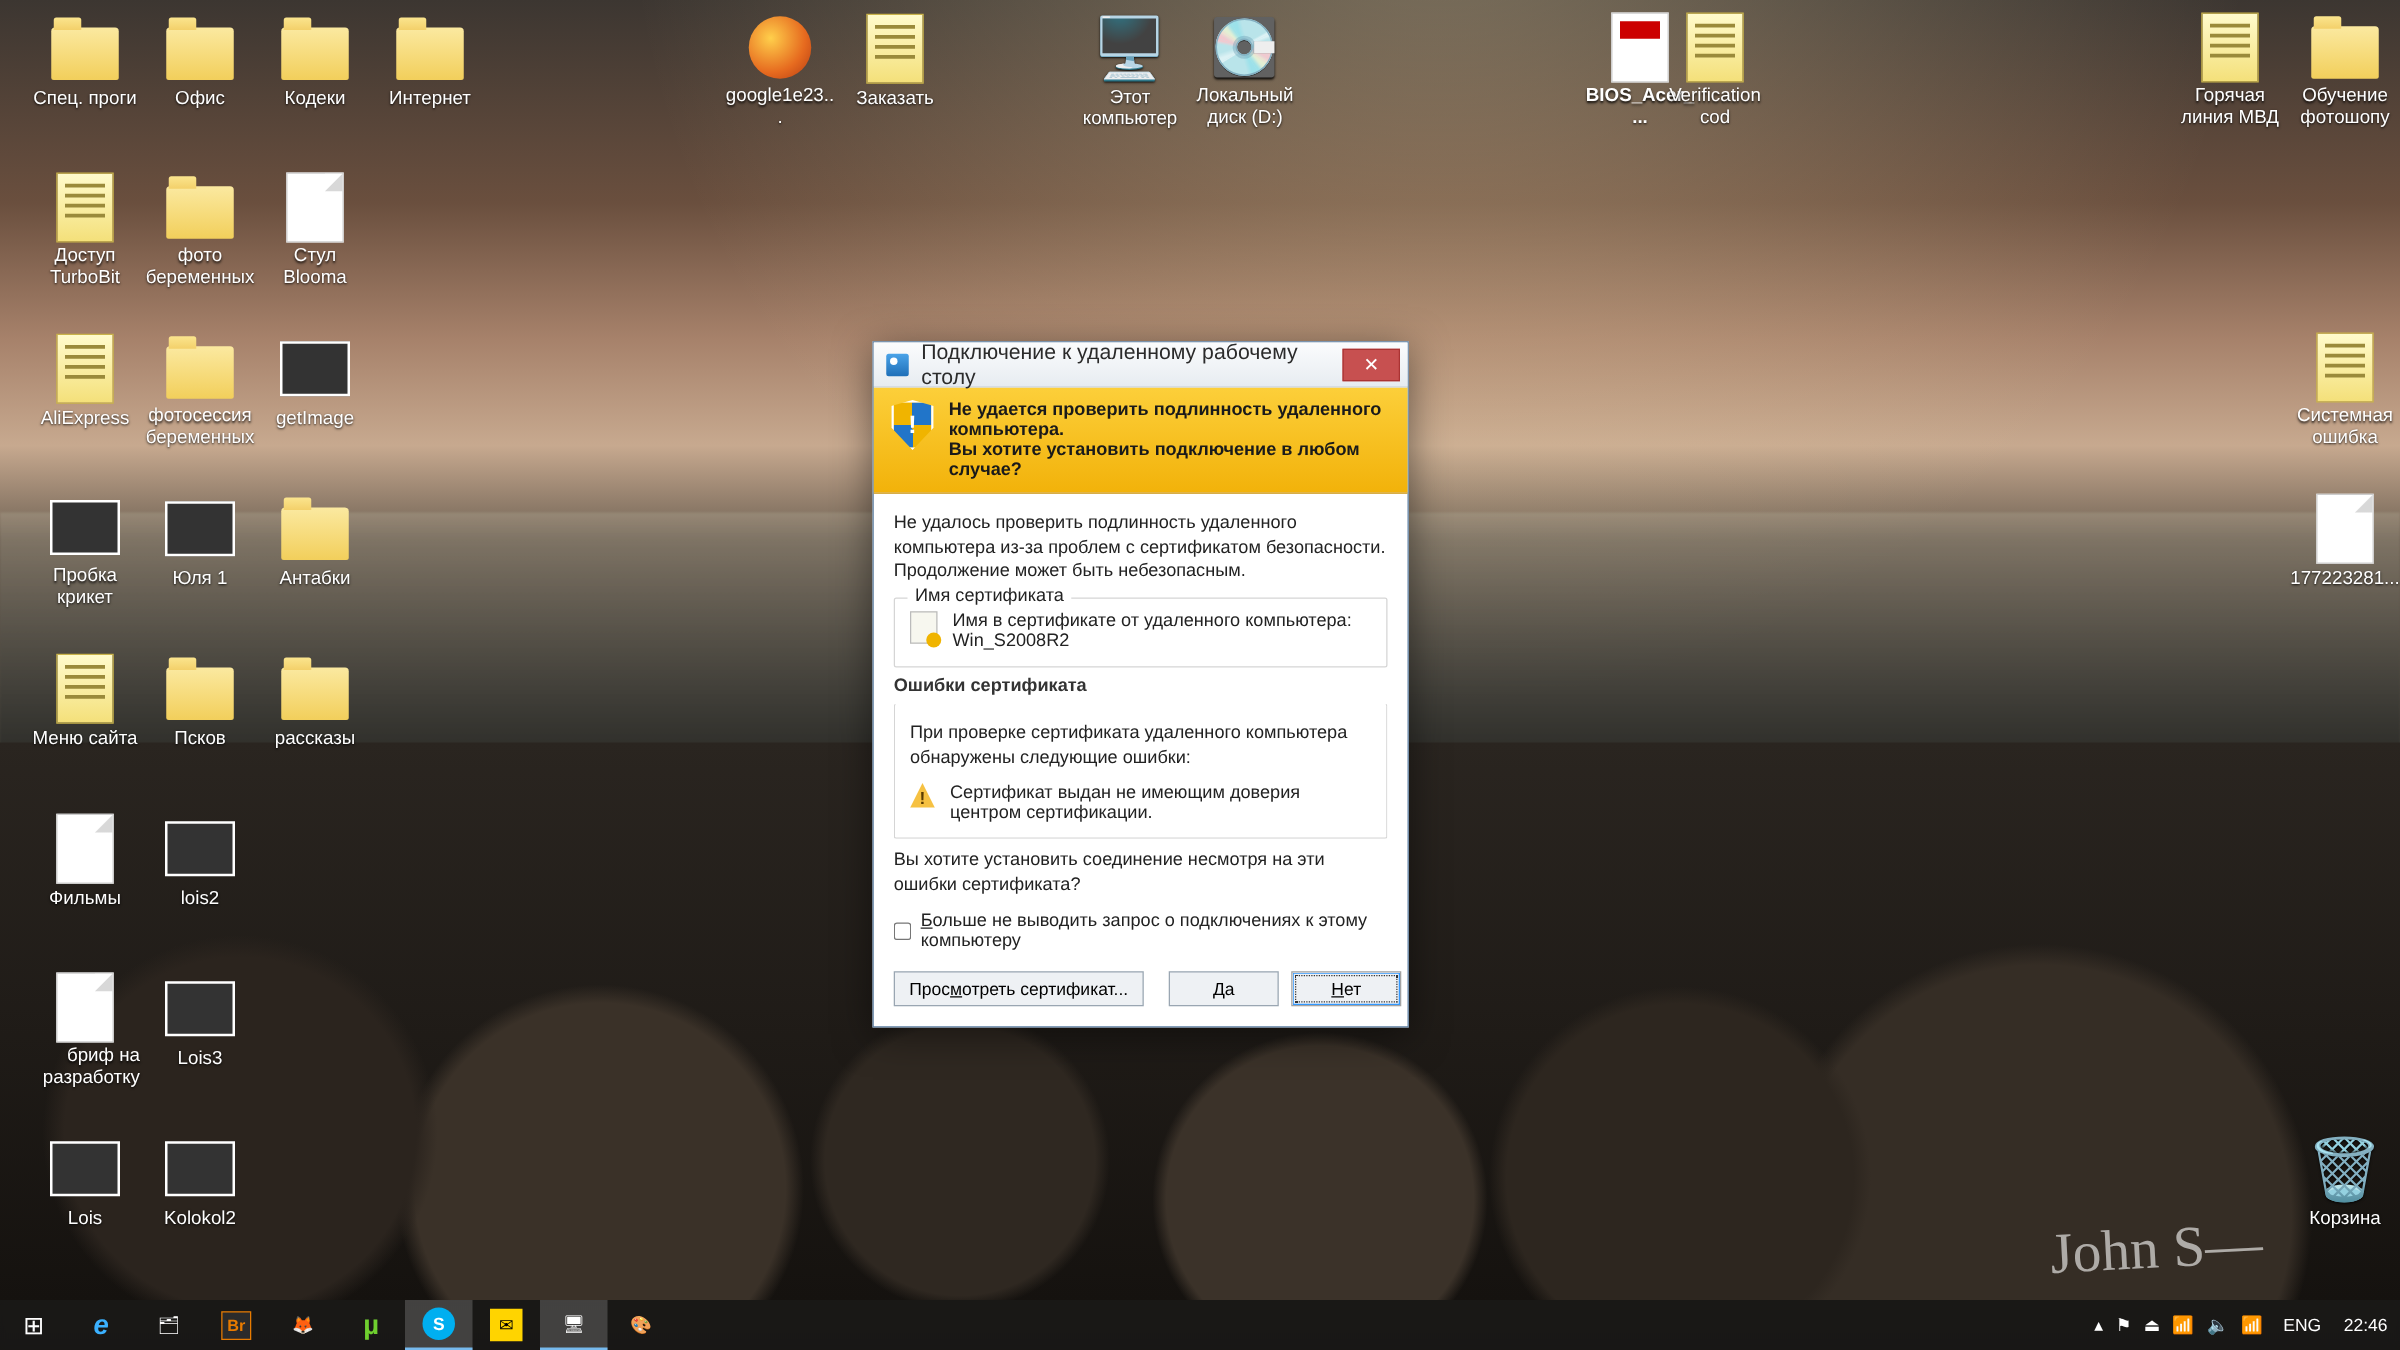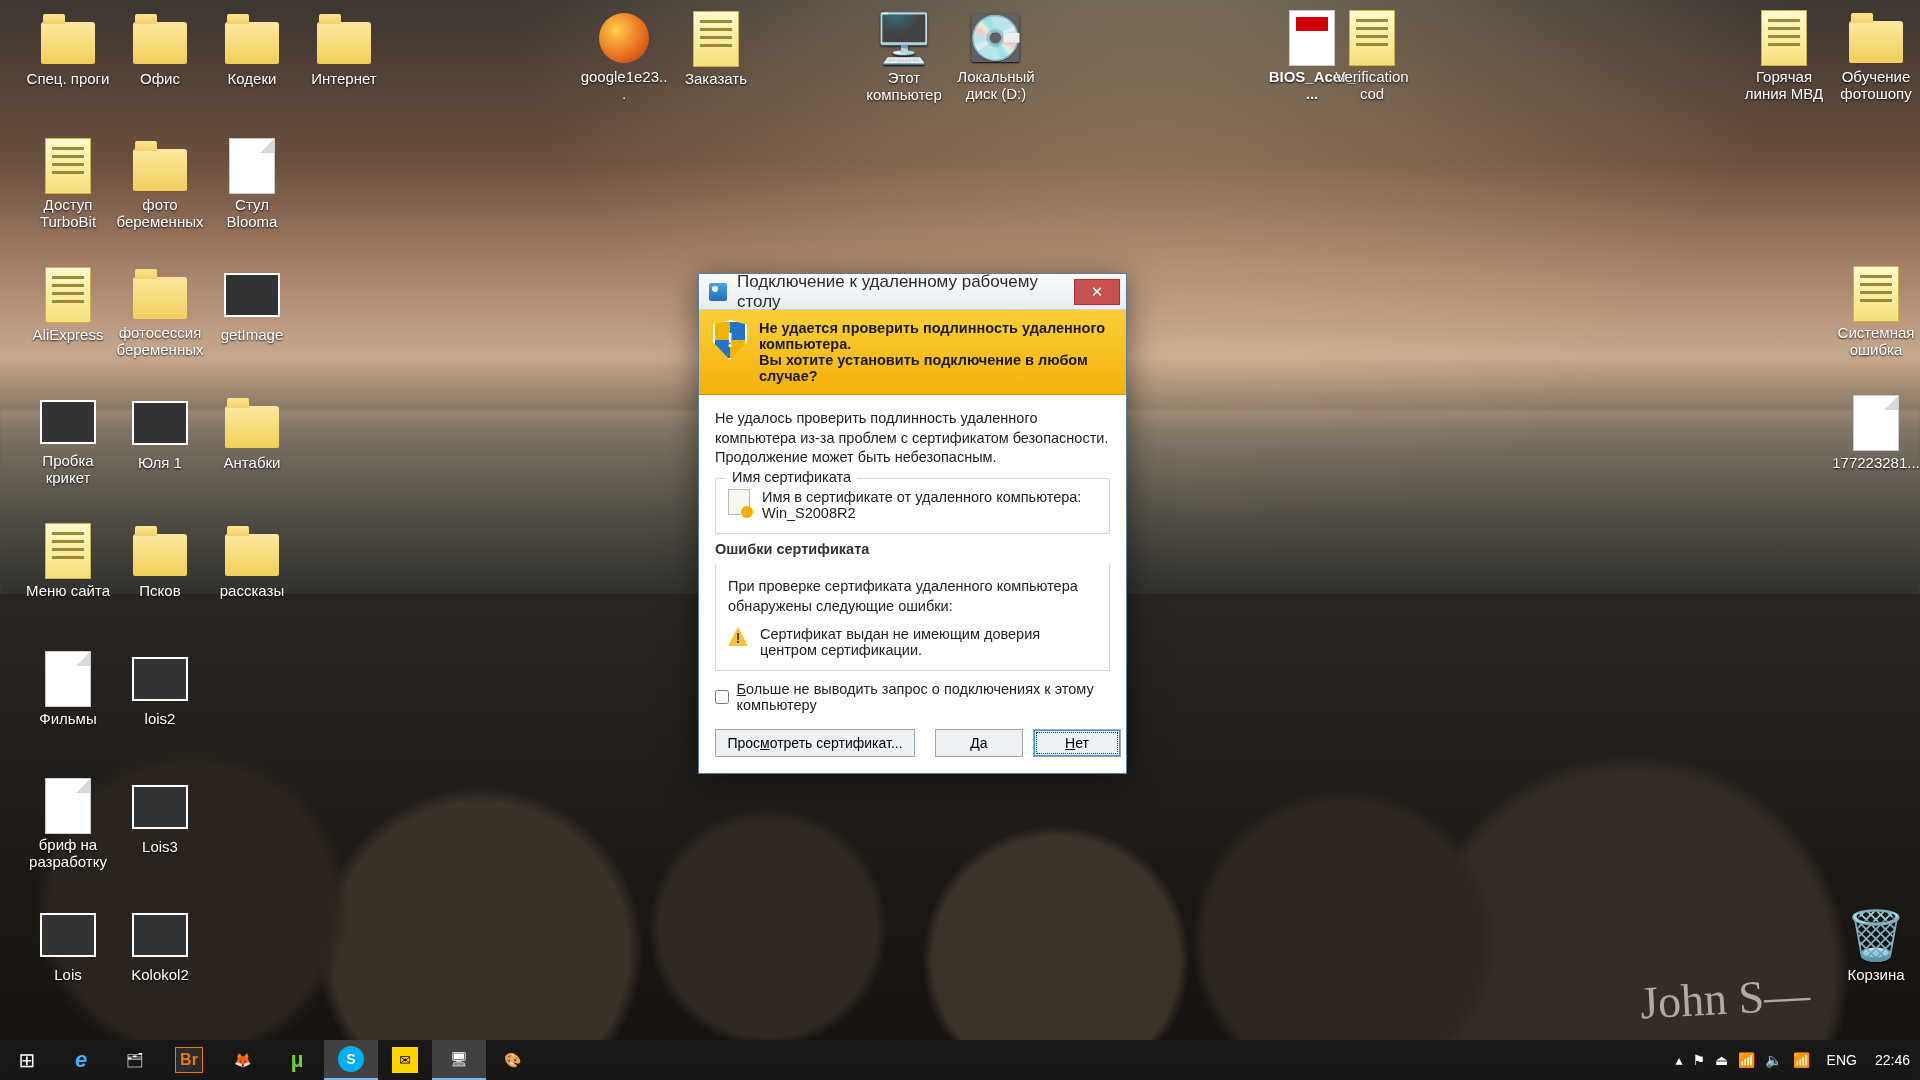--- a/index.html
+++ b/index.html
@@ -333,21 +333,21 @@
         <div class="file-white"></div>
       </div>
       <div class="label">Фильмы</div>
     </div>
     <div class="icon" style="left: 116px; top: 646px;">
       <div class="glyph">
         <div class="thumb"></div>
       </div>
       <div class="label">lois2</div>
     </div>
-    <div class="icon" style="left: 24px; top: 774px;">
+    <div class="icon" style="left: 24px; top: 774px; text-align: right;">
       <div class="glyph">
         <div class="file-white"></div>
       </div>
       <div class="label">бриф на разработку</div>
     </div>
     <div class="icon" style="left: 116px; top: 774px;">
       <div class="glyph">
         <div class="thumb"></div>
       </div>
       <div class="label">Lois3</div>
@@ -401,20 +401,21 @@
 
   <p class="section-label">Ошибки сертификата</p>
   <div class="group" style="border-top:none;margin-top:4px;">
    <p>При проверке сертификата удаленного компьютера обнаружены следующие ошибки:</p>
    <div class="cert-row" style="margin-top:10px;">
     <span class="err-ico">!</span>
     <div>Сертификат выдан не имеющим доверия центром сертификации.</div>
    </div>
   </div>
 
+  <p style="margin-top:8px;">Вы хотите установить соединение несмотря на эти ошибки сертификата?</p>
 
   <label class="chk-row">
    <input type="checkbox" style="">
    <span><span class="u">Б</span><span>ольше не выводить запрос о подключениях к этому компьютеру</span></span>
   </label>
 
   <div class="dlg-buttons">
    <button class="view">Прос<span class="u">м</span>отреть сертификат...</button>
    <span class="spacer"></span>
    <button class="yn"><span class="u">Д</span>а</button>
@@ -426,21 +427,21 @@
 <div class="taskbar">
  <div id="tb-left" style="display:flex;">
       <div class="btn">
         <span style="font-size:20px;">⊞</span>
       </div>
       <div class="btn">
         <span style="color:#3bb1ff;font-weight:bold;font-size:22px;font-style:italic;">e</span>
       </div>
       <div class="btn">🗂</div>
       <div class="btn">
-        <span style="background:#2b2b2b;border:1px solid #e87b00;color:#e87b00;font-size:16px;font-weight:bold;padding:3px 4px;">Br</span>
+        <span style="background:#2b2b2b;border:1px solid #e87b00;color:#e87b00;font-size:13px;font-weight:bold;padding:3px 4px;">Br</span>
       </div>
       <div class="btn">🦊</div>
       <div class="btn">
         <span style="color:#6fcf2f;font-weight:bold;font-size:22px;">µ</span>
       </div>
       <div class="btn active">
         <span style="background:#00aff0;color:#fff;border-radius:50%;width:26px;height:26px;display:flex;align-items:center;justify-content:center;font-weight:bold;">S</span>
       </div>
       <div class="btn">
         <span style="background:#ffd400;color:#000;width:26px;height:26px;display:flex;align-items:center;justify-content:center;">✉</span>

